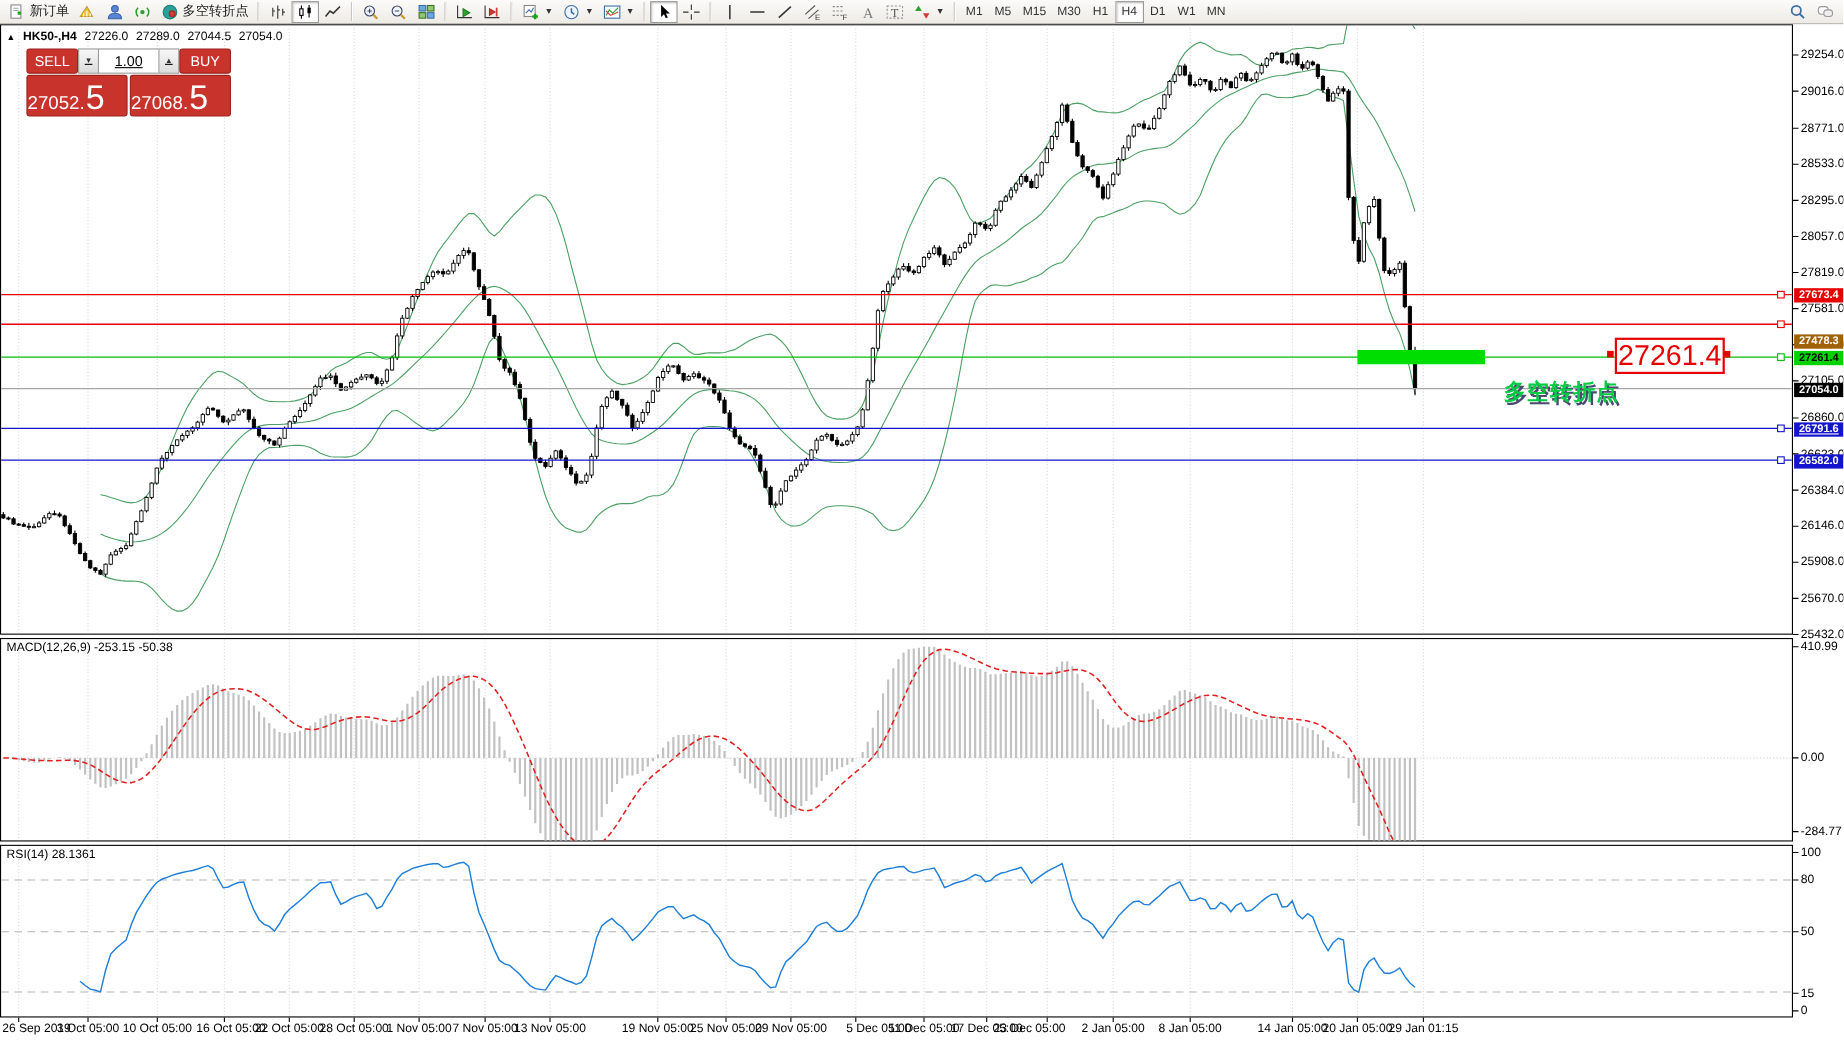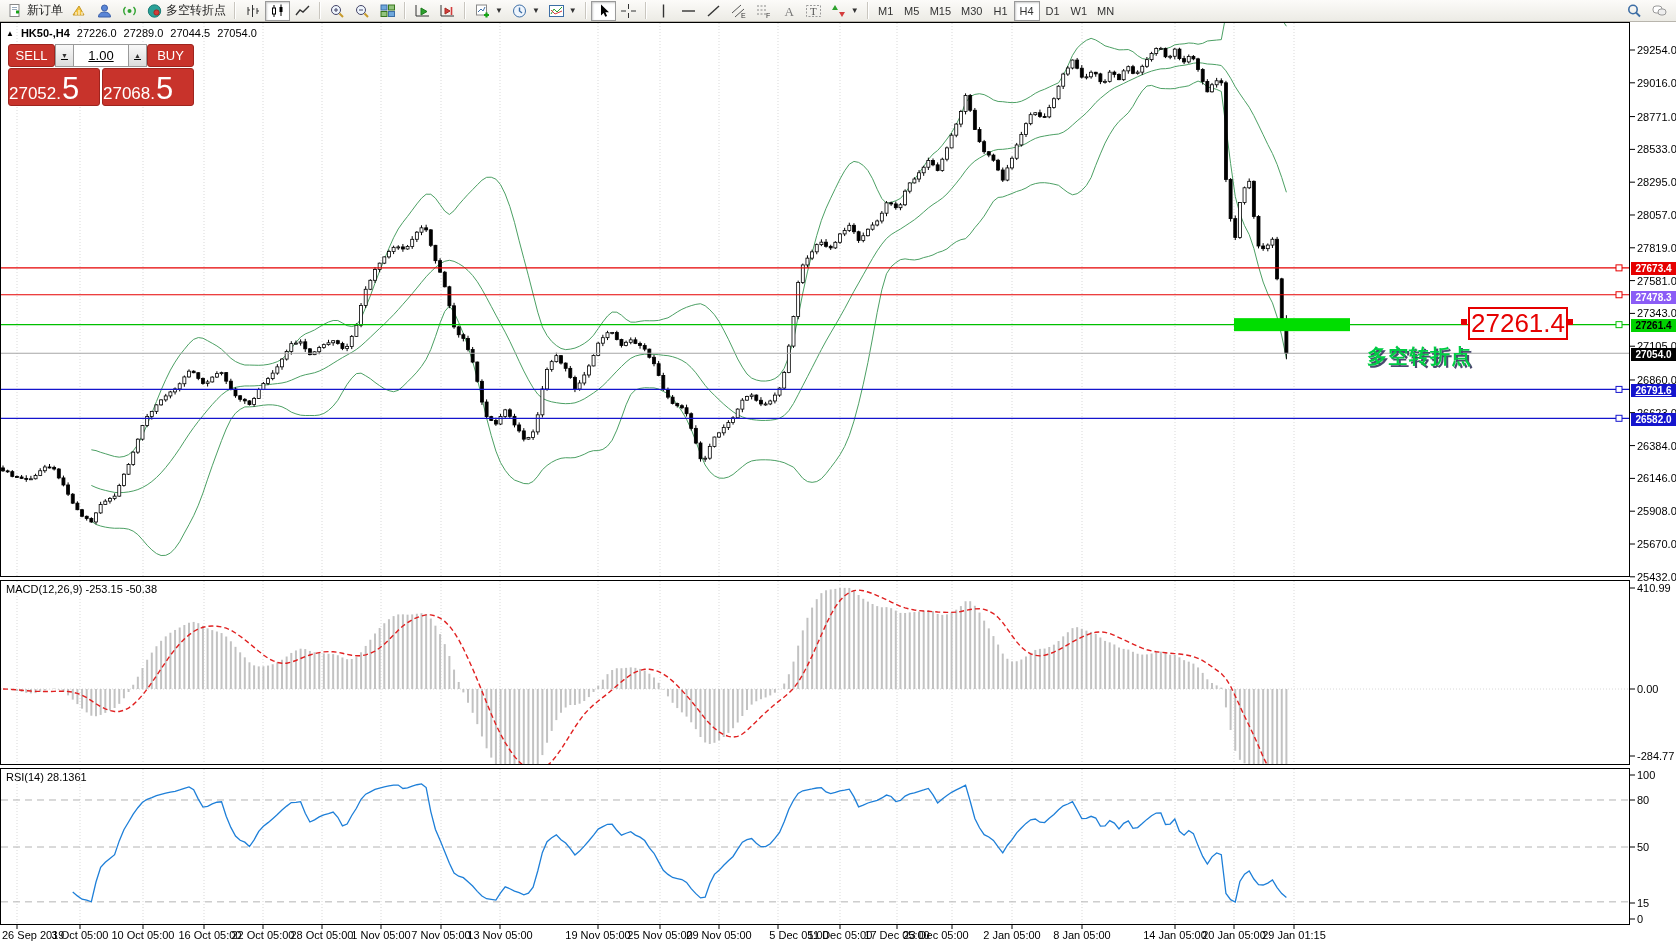--- a/index.html
+++ b/index.html
@@ -17,21 +17,21 @@
   .tfbtn{height:20px;min-width:26px;border:1px solid transparent;background:transparent;
     font-family:"Liberation Sans",sans-serif;font-size:11px;color:#333;padding:0 4px;}
   .tfbtn.active{background:#fff;border:1px solid #999;box-shadow:inset 1px 1px 2px #ccc;}
   
   #chart-svg{position:absolute;left:0;top:0;z-index:1;}
   .overlay{position:absolute;z-index:10;}
   .symbol-bar{left:6px;top:27px;font-size:11px;color:#000;display:flex;gap:7px;align-items:center;}
   .symbol-bar .sym{font-weight:bold;}
   .symbol-bar .tri{font-size:8px;}
   
-  .trade-panel{left:8px;top:44px;width:186px;z-index:20;border-radius:27px;}
+  .trade-panel{left:24px;top:44px;width:186px;z-index:20;border-radius:27px;}
   .tp-row1{display:flex;height:23px;}
   .tp-btn{width:53px;background:#c8332b;border:1px solid #9e241e;border-radius:3px;color:#fff;
     font-family:"Liberation Sans",sans-serif;font-size:13px;display:flex;align-items:center;justify-content:center;}
   .tp-spin{width:96px;display:flex;text-decoration:underline;}
   .tp-spin .sp-btn{width:19px;background:linear-gradient(#f8f8f8,#dcdcdc);border:1px solid #9a9a9a;color:#333;
     font-size:7px;display:flex;align-items:center;justify-content:center;padding:0;}
   .tp-spin input{width:54px;border:1px solid #9a9a9a;border-left:none;border-right:none;text-align:center;
     font-family:"Liberation Sans",sans-serif;font-size:13px;color:#000;padding:0;}
   .tp-row2{display:flex;gap:2px;margin-top:1px;height:38px;}
   .tp-price{flex:1;background:#c8332b;border:1px solid #9e241e;border-radius:3px;color:#fff;
@@ -1292,21 +1292,21 @@
       <div class="ax-lbl" style="top: 307.405px;">27343.0</div>
       <div class="ax-lbl" style="top: 340.21px;">27105.0</div>
       <div class="ax-lbl" style="top: 373.979px;">26860.0</div>
       <div class="ax-lbl" style="top: 406.646px;">26623.0</div>
       <div class="ax-lbl" style="top: 439.589px;">26384.0</div>
       <div class="ax-lbl" style="top: 472.394px;">26146.0</div>
       <div class="ax-lbl" style="top: 505.199px;">25908.0</div>
       <div class="ax-lbl" style="top: 538.004px;">25670.0</div>
       <div class="ax-lbl" style="top: 570.809px;">25432.0</div>
       <div class="tag" style="top: 262.364px; background: rgb(230, 0, 0); color: rgb(255, 255, 255);">27673.4</div>
-      <div class="tag" style="top: 291px; background: #8b5cf6; color: rgb(255, 255, 255);">27478.3</div>
+      <div class="tag" style="top: 304px; background: #a16207; color: rgb(255, 255, 255);">27478.3</div>
       <div class="tag" style="top: 319.152px; background: rgb(0, 210, 0); color: rgb(0, 0, 0);">27261.4</div>
       <div class="tag" style="top: 347.739px; background: rgb(0, 0, 0); color: rgb(255, 255, 255);">27054.0</div>
       <div class="tag" style="top: 383.907px; background: rgb(20, 20, 205); color: rgb(255, 255, 255); text-decoration: underline;">26791.6</div>
       <div class="tag" style="top: 412.798px; background: rgb(20, 20, 205); color: rgb(255, 255, 255);">26582.0</div>
       <div class="ax-lbl" style="top: 582px;">410.99</div>
       <div class="ax-lbl" style="top: 683px;">0.00</div>
       <div class="ax-lbl" style="top: 750px;">-284.77</div>
       <div class="ax-lbl" style="top: 769px;">100</div>
       <div class="ax-lbl" style="top: 794px;">80</div>
       <div class="ax-lbl" style="top: 841px;">50</div>

